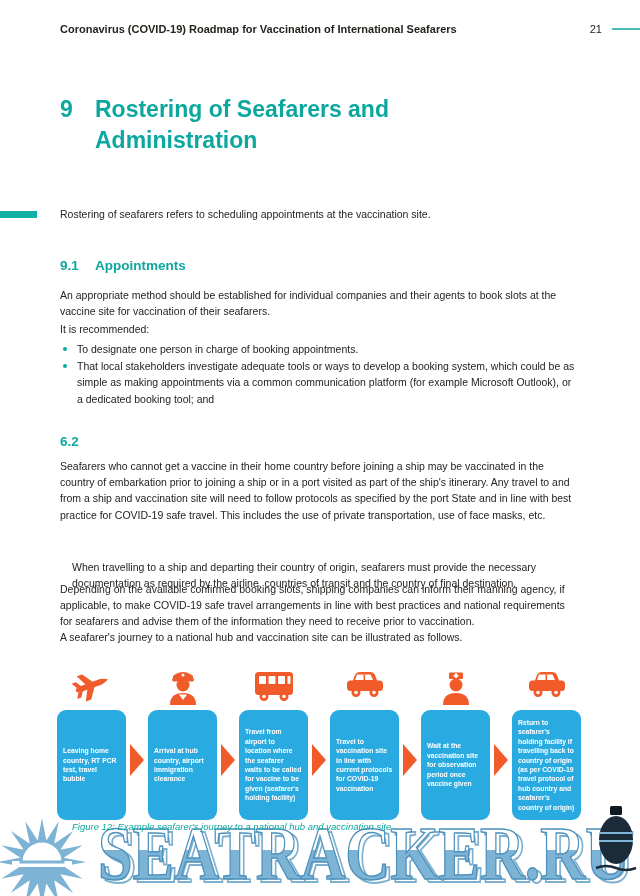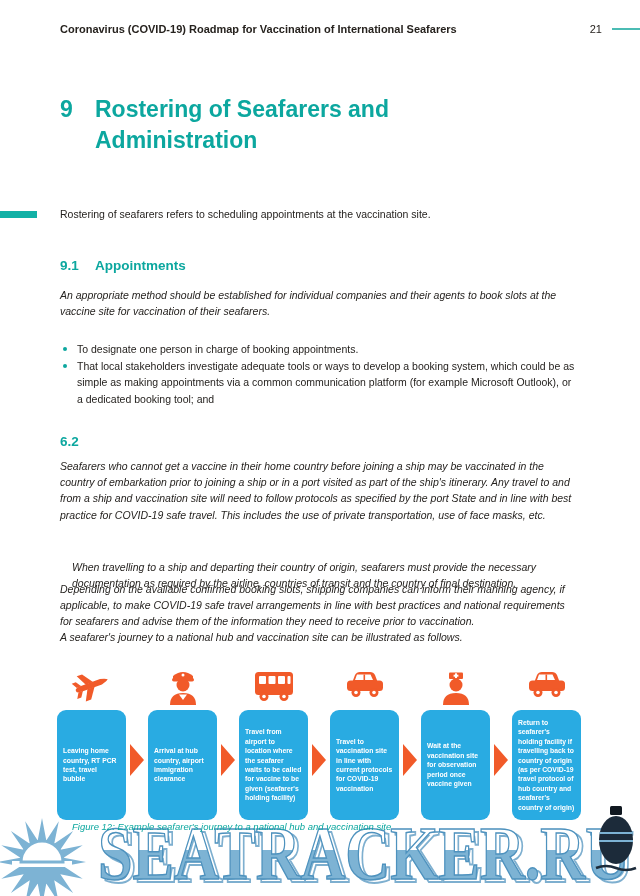--- a/index.html
+++ b/index.html
@@ -18,21 +18,21 @@
   .chapter-title{width:330px;}
   
   .accent-bar{position:absolute;left:0;top:211px;width:37px;height:7px;background:#12b1a6;}
   .intro{position:absolute;left:60px;top:206px;width:514px;font-size:10.5px;line-height:16px;}
   
   .sec-heading{position:absolute;left:60px;display:flex;color:#0ca79f;font-weight:bold;font-size:13.5px;}
   .sec-num{width:35px;flex:0 0 35px;}
   .h91{top:258px;}
   .h92{top:434px;}
   
-  .body-par{position:absolute;left:60px;width:517px;font-size:10.5px;line-height:16.2px;font-style:italic;}
+  .body-par{position:absolute;left:60px;width:517px;font-size:10.5px;line-height:16.2px;}
   .p911{top:287px;}
   .p912{top:321px;}
   .p921{top:458px;}
   .p922{top:547px;}
   .p923{top:581px;}
   .p924{top:629px;}
   
   .bullets{position:absolute;left:60px;top:341px;width:517px;margin:0;padding:0;list-style:none;}
   .bullets li{position:relative;padding-left:17px;font-size:10.5px;line-height:16.2px;}
   .bullets li + li{margin-top:1px;}
@@ -72,20 +72,21 @@
   </div>
 
   <div class="accent-bar"></div>
   <p class="intro" style="margin:0">Rostering of seafarers refers to scheduling appointments at the vaccination site.</p>
 
   <div class="sec-heading h91">
     <span class="sec-num">9.1</span>
     <span>Appointments</span>
   </div>
   <p class="body-par p911" style="margin:0">An appropriate method should be established for individual companies and their agents to book slots at the vaccine site for vaccination of their seafarers.</p>
+  <p class="body-par p912" style="margin:0">It is recommended:</p>
   <ul class="bullets">
     <li>To designate one person in charge of booking appointments.</li>
     <li>That local stakeholders investigate adequate tools or ways to develop a booking system, which could be as simple as making appointments via a common communication platform (for example Microsoft Outlook), or a dedicated booking tool; and</li>
   </ul>
 
   <div class="sec-heading h92">
     <span class="sec-num">6.2</span>
   </div>
   <p class="body-par p921" style="margin:0">Seafarers who cannot get a vaccine in their home country before joining a ship may be vaccinated in the country of embarkation prior to joining a ship or in a port visited as part of the ship's itinerary. Any travel to and from a ship and vaccination site will need to follow protocols as specified by the port State and in line with best practice for COVID-19 safe travel. This includes the use of private transportation, use of face masks, etc.</p>
   <p class="body-par p922" style="margin:12px">When travelling to a ship and departing their country of origin, seafarers must provide the necessary documentation as required by the airline, countries of transit and the country of final destination.</p>

